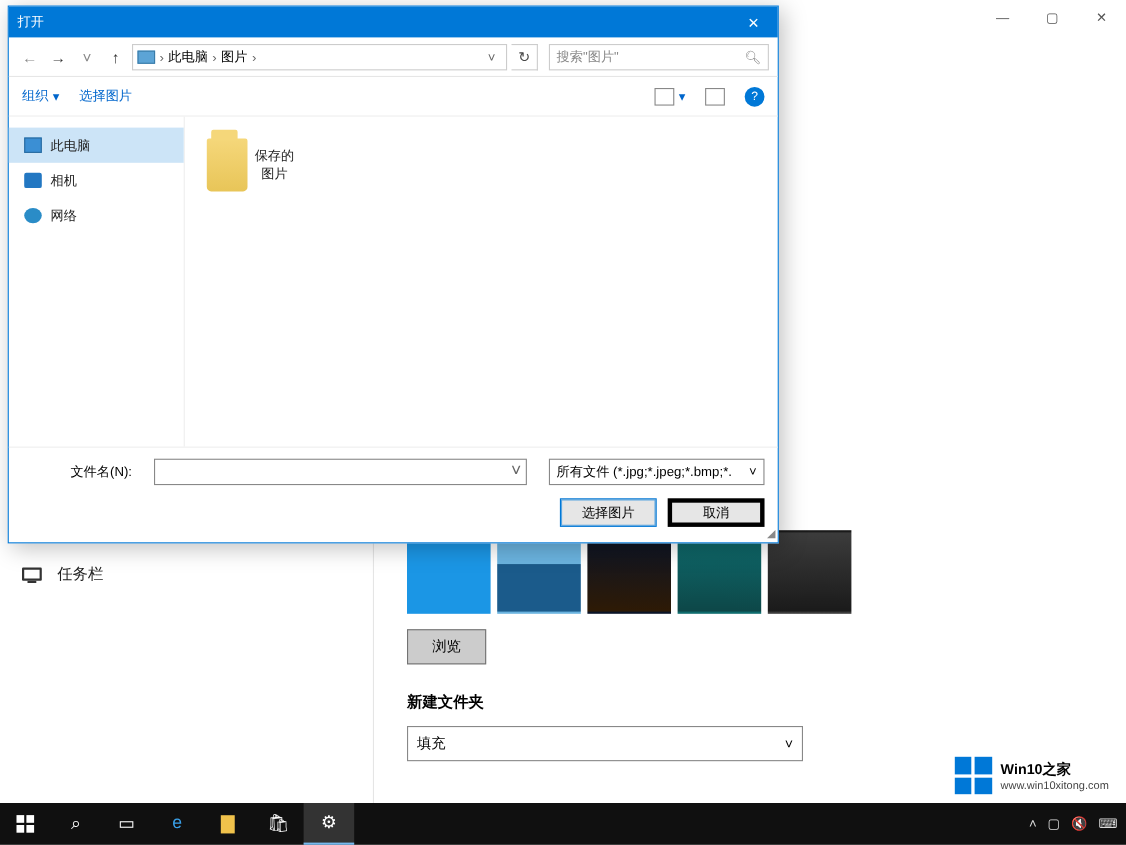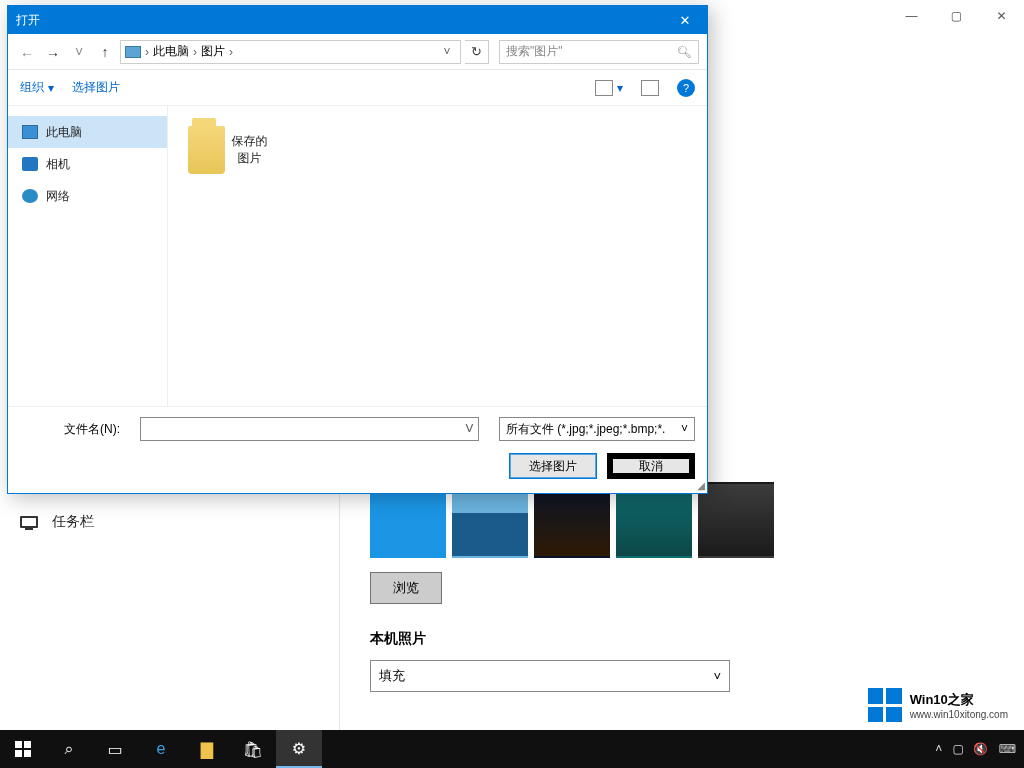--- a/index.html
+++ b/index.html
@@ -61,21 +61,21 @@
 .file-item { display: flex; flex-direction: row; align-items: center; gap: 6px; width: 80px; }
 .folder-icon { width: 60px; height: 48px; background: linear-gradient(#f5d77a, #e8c558); border-radius: 2px 2px 4px 4px; position: relative; }
 .folder-icon::before { content: ""; position: absolute; top: -8px; left: 4px; width: 24px; height: 10px; background: #f5d77a; border-radius: 2px 2px 0 0; }
 .file-label { font-size: 12px; color: #222; text-align: center; }
 .dlg-footer { padding: 10px 12px 14px; border-top: 1px solid #eee; }
 .fn-row { display: flex; align-items: center; gap: 20px; margin-bottom: 12px; }
 .fn-label { font-size: 12px; width: 100px; text-align: right; }
 .fn-input { flex: 1; height: 24px; border: 1px solid #888; display: flex; align-items: center; justify-content: flex-end; padding: 0 4px; color: #666; }
 .filter-sel { width: 196px; height: 24px; border: 1px solid #888; display: flex; align-items: center; justify-content: space-between; padding: 0 6px; font-size: 12px; }
 .btn-row { display: flex; justify-content: flex-end; gap: 10px; }
-.dlg-btn { width: 88px; height: 26px; border: 6px solid #000000; background: #e6e6e6; font-size: 12px; display: flex; align-items: center; justify-content: center; }
+.dlg-btn { width: 88px; height: 26px; border: 4px solid #000000; background: #e6e6e6; font-size: 12px; display: flex; align-items: center; justify-content: center; }
 .dlg-btn.primary { border: 1px solid #0078d7; box-shadow: 0 0 0 1px #5aa5e0 inset; }
 .resize-grip { position: absolute; right: 2px; bottom: 2px; font-size: 10px; color: #888; }
 
 
 .taskbar { position: absolute; left: 0; bottom: 0; width: 1024px; height: 38px; background: #101010; display: flex; align-items: center; }
 .tb-btns { display: flex; height: 100%; }
 .tbbtn { width: 46px; height: 100%; display: flex; align-items: center; justify-content: center; color: #fff; font-size: 16px; }
 .tbbtn.active { background: #333; border-bottom: 2px solid #76b9ed; }
 .winlogo-tb { width: 16px; height: 16px; display: grid; grid-template-columns: 1fr 1fr; gap: 2px; }
 .winlogo-tb span { background: #fff; }
@@ -117,21 +117,21 @@
       <div style="height:140px"></div>
       <h2>选择图片</h2>
       <div class="thumb-row">
         <div class="thumb sel"></div>
         <div class="thumb t2"></div>
         <div class="thumb t3"></div>
         <div class="thumb t4"></div>
         <div class="thumb t5"></div>
       </div>
       <div class="browse-btn">浏览</div>
-      <h2>本机照片</h2>
+      <h2>新建文件夹</h2>
       <div class="fit-select">
         <span>填充</span>
         <span>˅</span>
       </div>
     </div>
   </div>
 </div>
 
 <div class="open-dialog">
   <div class="dlg-title">

